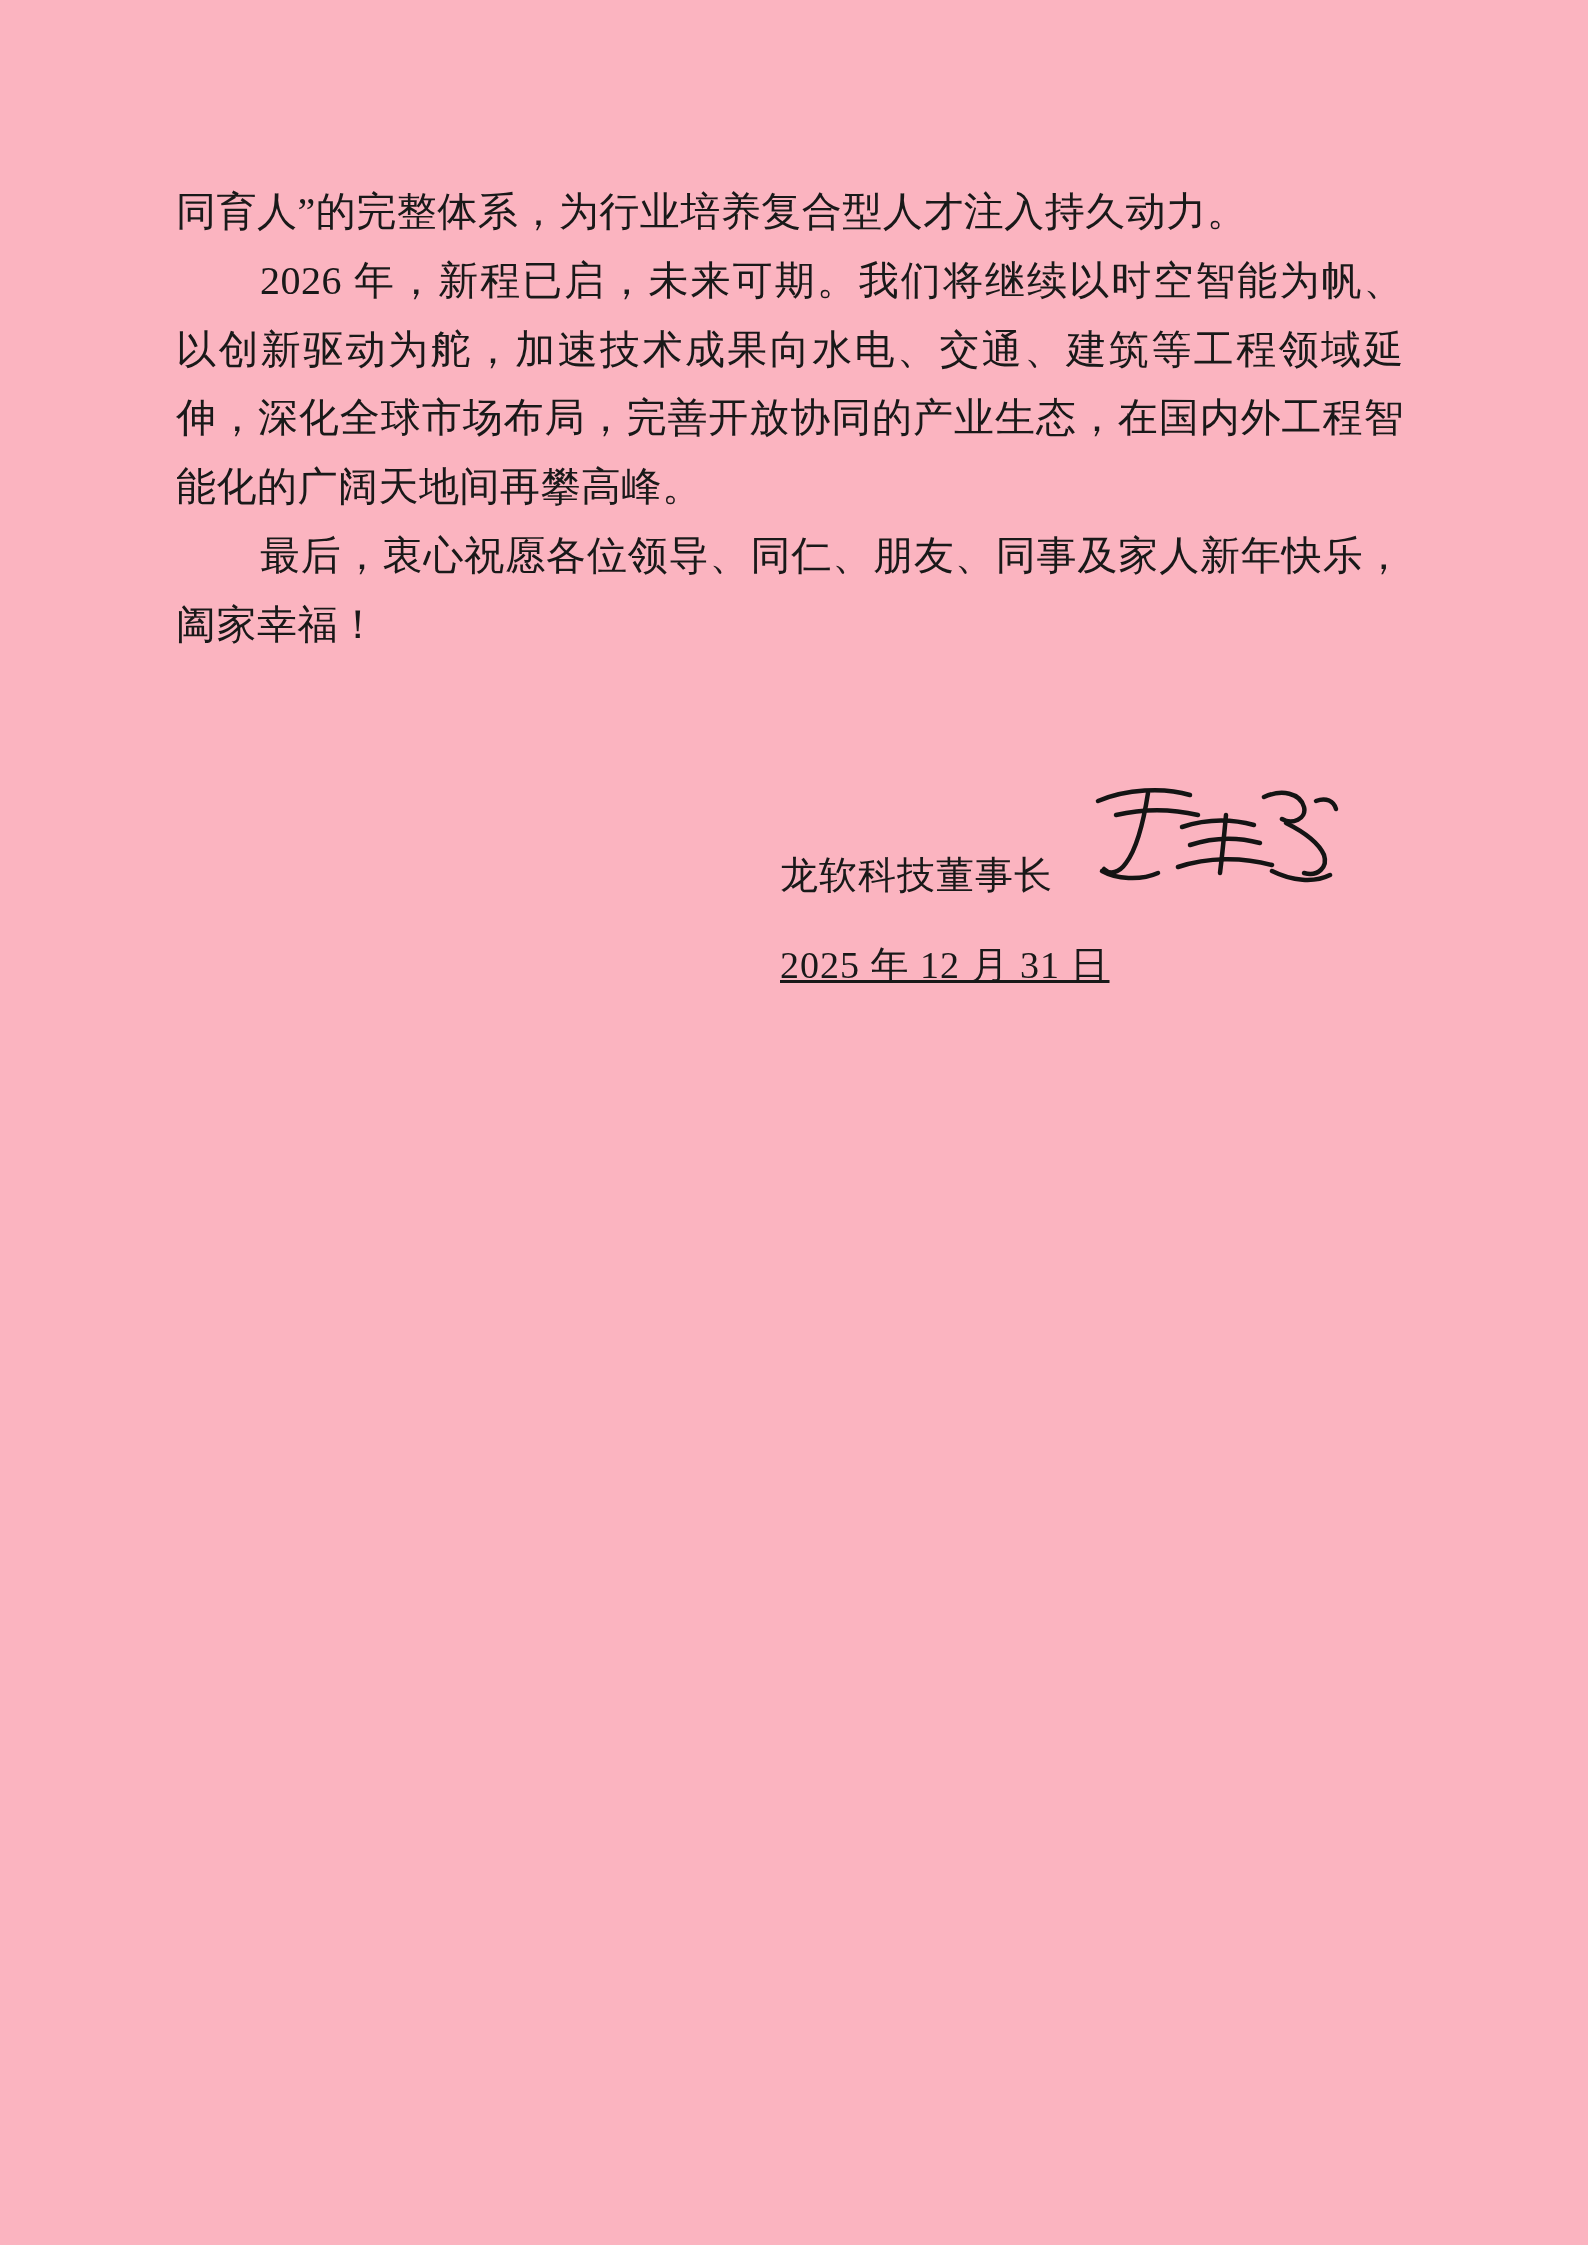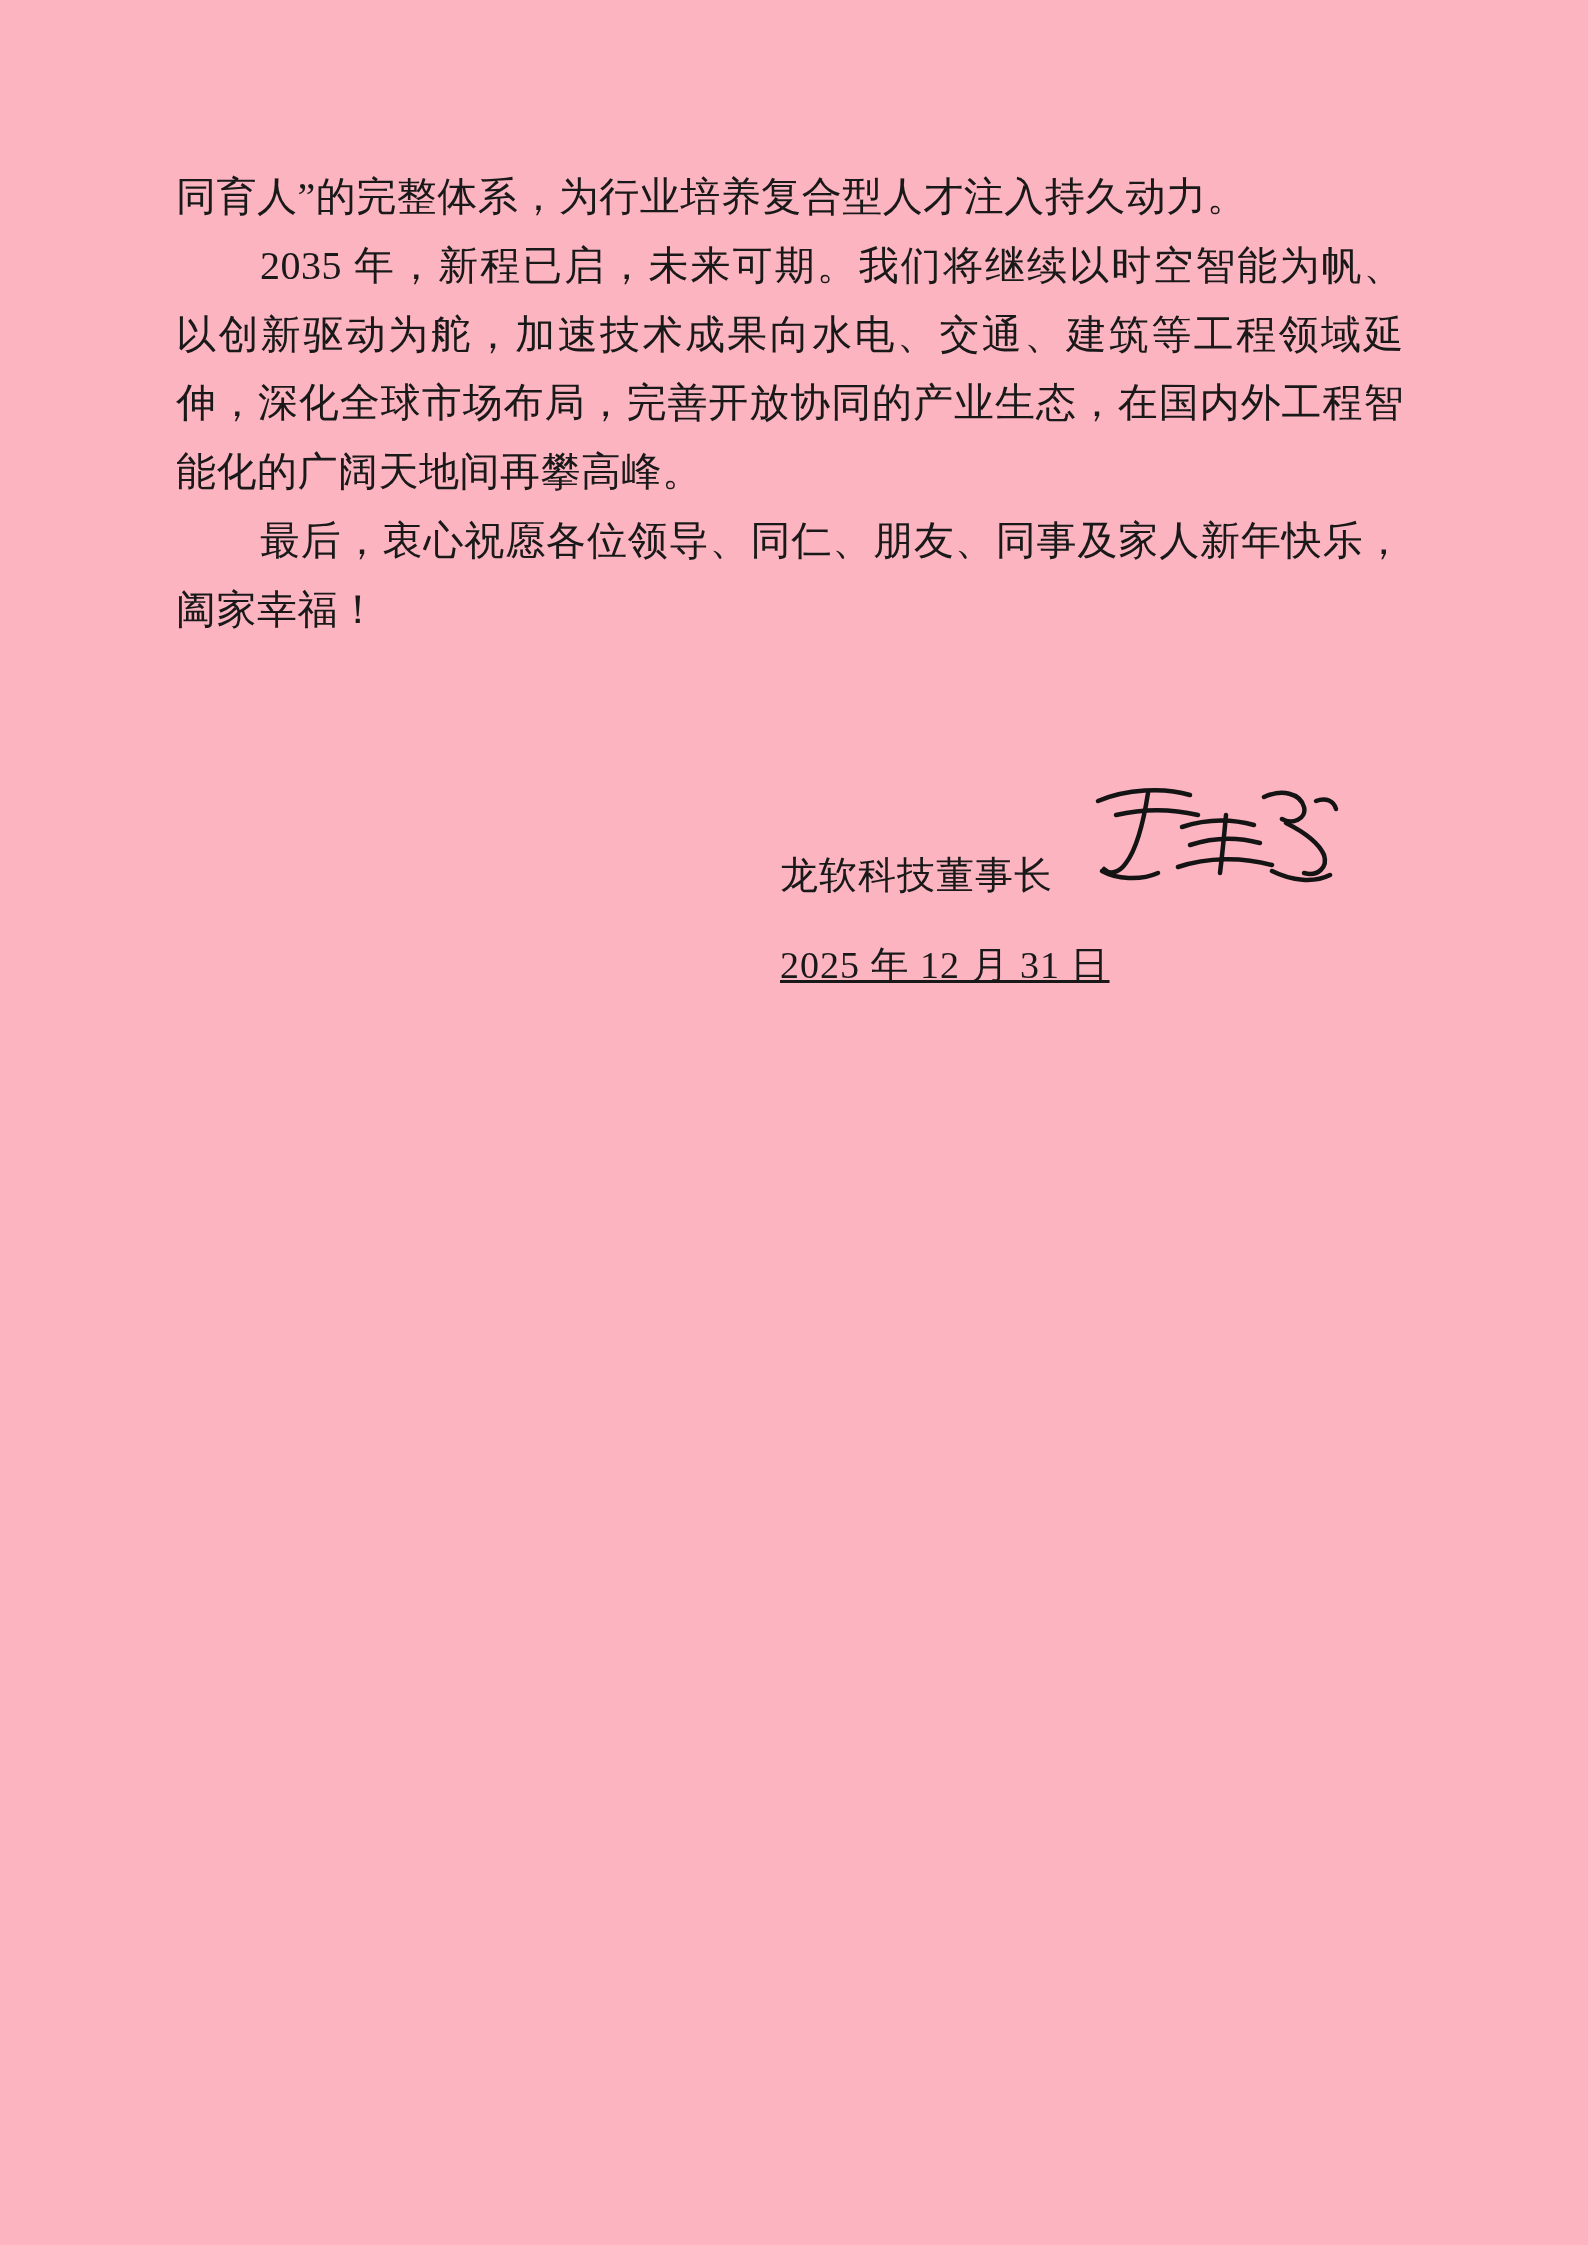--- a/index.html
+++ b/index.html
@@ -16,21 +16,21 @@
   }
   .page {
     position: relative;
     width: 1588px;
     height: 2245px;
     box-sizing: border-box;
   }
   .body-block {
     position: absolute;
     left: 176px;
-    top: 163px;
+    top: 178px;
     width: 1228px;
   }
   p.para {
     margin: 0;
     font-size: 40px;
     line-height: 1.72;
     letter-spacing: 0.5px;
     text-align: justify;
     text-justify: inter-ideograph;
     color: #191919;
@@ -76,21 +76,21 @@
     height: 140px;
   }
 </style>
 </head>
 <body>
 
 <div class="page">
 
   <div class="body-block">
     <p class="para">同育人”的完整体系，为行业培养复合型人才注入持久动力。</p>
-    <p class="para indent">2035 年，新程已启，未来可期。我们将继续以时空智能为帆、以创新驱动为舵，加速技术成果向水电、交通、建筑等工程领域延伸，深化全球市场布局，完善开放协同的产业生态，在国内外工程智能化的广阔天地间再攀高峰。</p>
+    <p class="para indent">2026 年，新程已启，未来可期。我们将继续以时空智能为帆、以创新驱动为舵，加速技术成果向水电、交通、建筑等工程领域延伸，深化全球市场布局，完善开放协同的产业生态，在国内外工程智能化的广阔天地间再攀高峰。</p>
     <p class="para indent">最后，衷心祝愿各位领导、同仁、朋友、同事及家人新年快乐，阖家幸福！</p>
   </div>
 
   <div class="signature-block">
     <div class="sig-row">
       <div class="sig-title">龙软科技董事长</div>
       <div class="handwriting">
         <svg viewBox="0 0 260 140" xmlns="http://www.w3.org/2000/svg" fill="none" stroke="#141414" stroke-width="4.5" stroke-linecap="round" stroke-linejoin="round">
           <path d="M12 26 C40 14, 78 12, 104 20"></path>
           <path d="M30 40 C56 34, 86 34, 112 40"></path>

